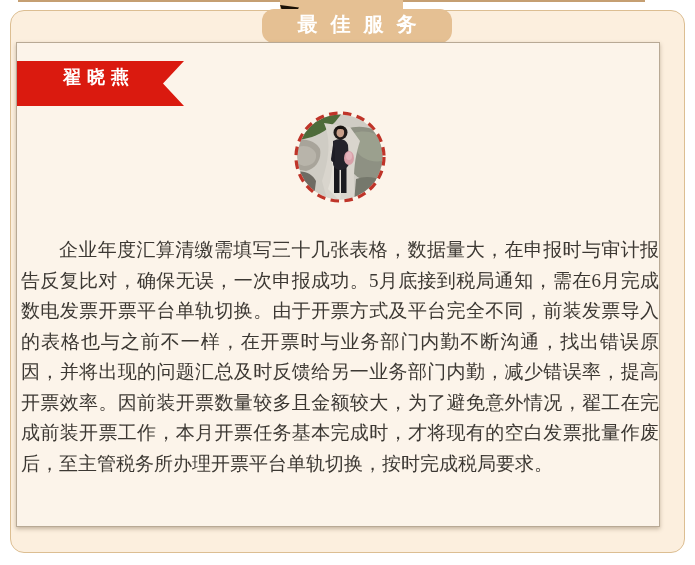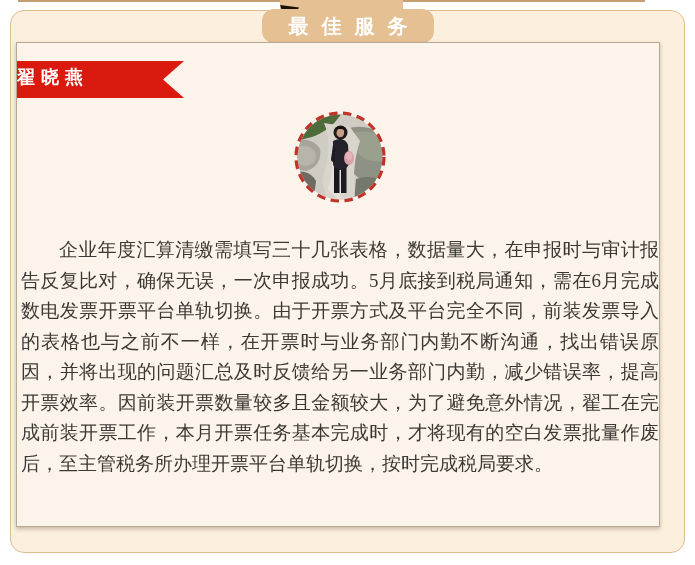--- a/index.html
+++ b/index.html
@@ -33,45 +33,45 @@
   .badge-strip{
     position:absolute;left:280px;top:0;width:123px;height:13px;
     background:var(--badge-tan,#e5c093);
   }
   .badge-fold{
     position:absolute;left:280px;top:5px;width:19px;height:20px;
     background:#191006;
     clip-path:polygon(0 0,100% 12%,38% 100%);
   }
   .badge{
-    position:absolute;left:262px;top:9px;width:172px;height:34px;
+    position:absolute;left:262px;top:9px;width:190px;height:34px;
     background:var(--badge-tan,#e5c093);
     border-radius:12px;
     color:#ffffff;
-    font-family:Liberation Serif, serif;
+    font-family:Liberation Mono, monospace;
     font-weight:bold;font-size:20px;line-height:34px;
     letter-spacing:13px;text-indent:13px;text-align:center;
     white-space:nowrap;
   }
   
   .panel{
     position:absolute;left:16px;top:42px;width:644px;height:485px;
     background:var(--panel-bg,#fcf4ea);
     border:1px solid #b8a995;
     box-shadow:0 2px 4px rgba(130,110,85,.45);
   }
   
   .ribbon{
-    position:absolute;left:0;top:18px;width:167px;height:37px;
+    position:absolute;left:0;top:18px;width:167px;height:45px;
     background:var(--ribbon-red,#da1a0f);
     clip-path:polygon(0 0,100% 0,calc(100% - 21px) 50%,100% 100%,0 100%);
     color:#ffffff;
     font-family:"Liberation Sans","DejaVu Sans",sans-serif;
     font-weight:bold;font-size:18px;line-height:33px;
-    letter-spacing:6px;
+    letter-spacing:6px;padding-left:46px;
     white-space:nowrap;
   }
   
   .photo{
     position:absolute;left:277px;top:68px;width:92px;height:92px;
   }
   .photo svg{display:block;}
   
   .text-block{
     position:absolute;left:4px;top:192px;width:638px;

